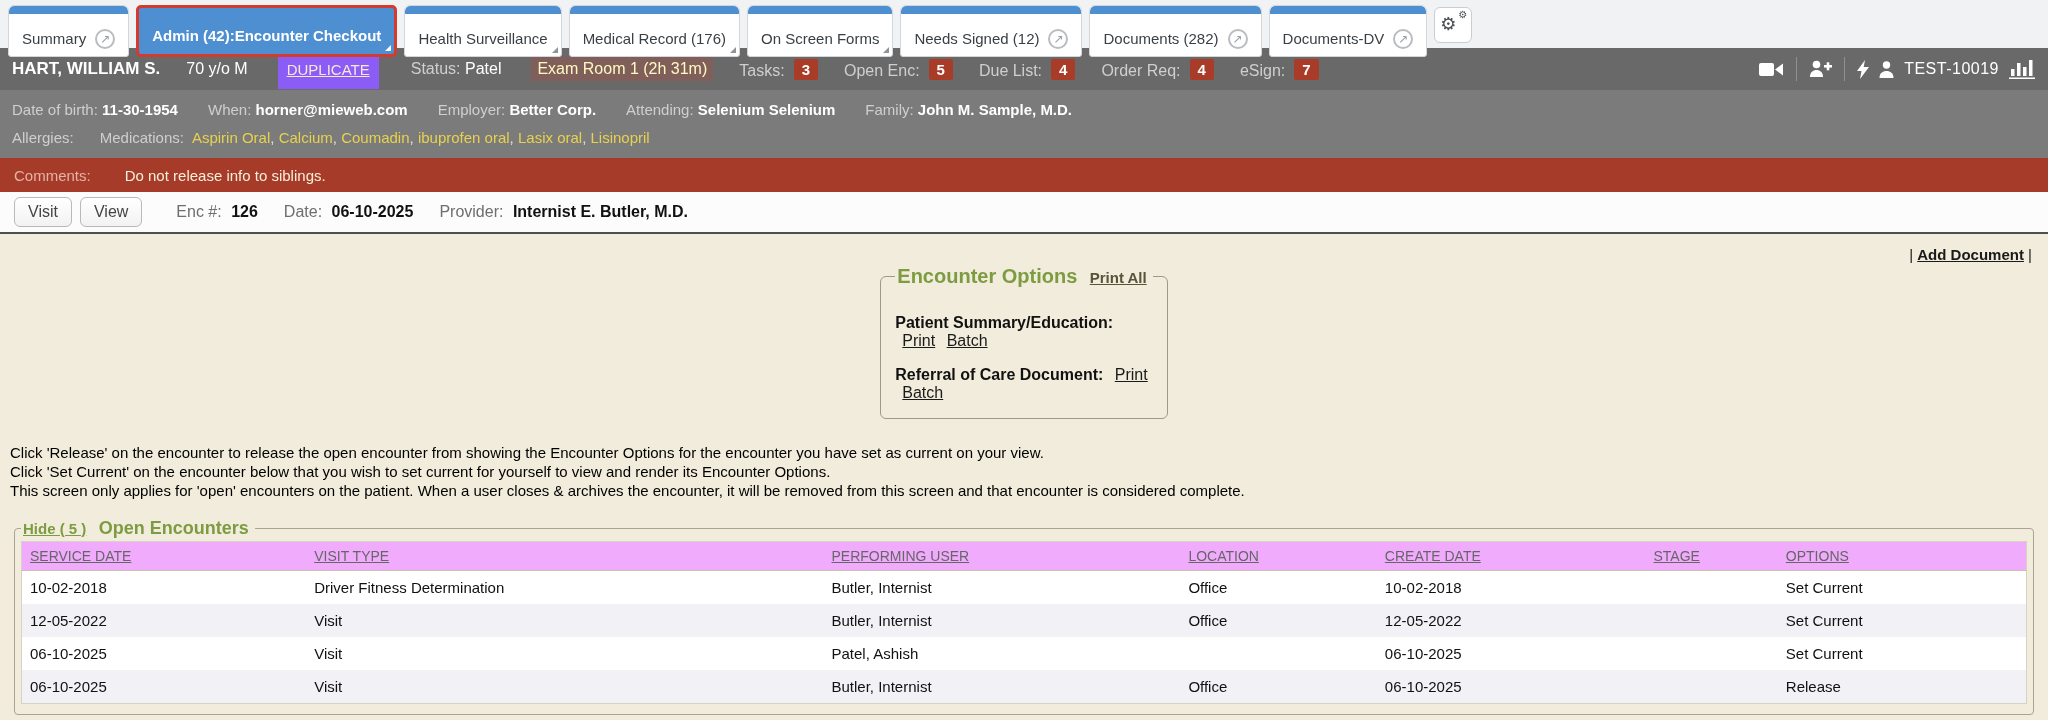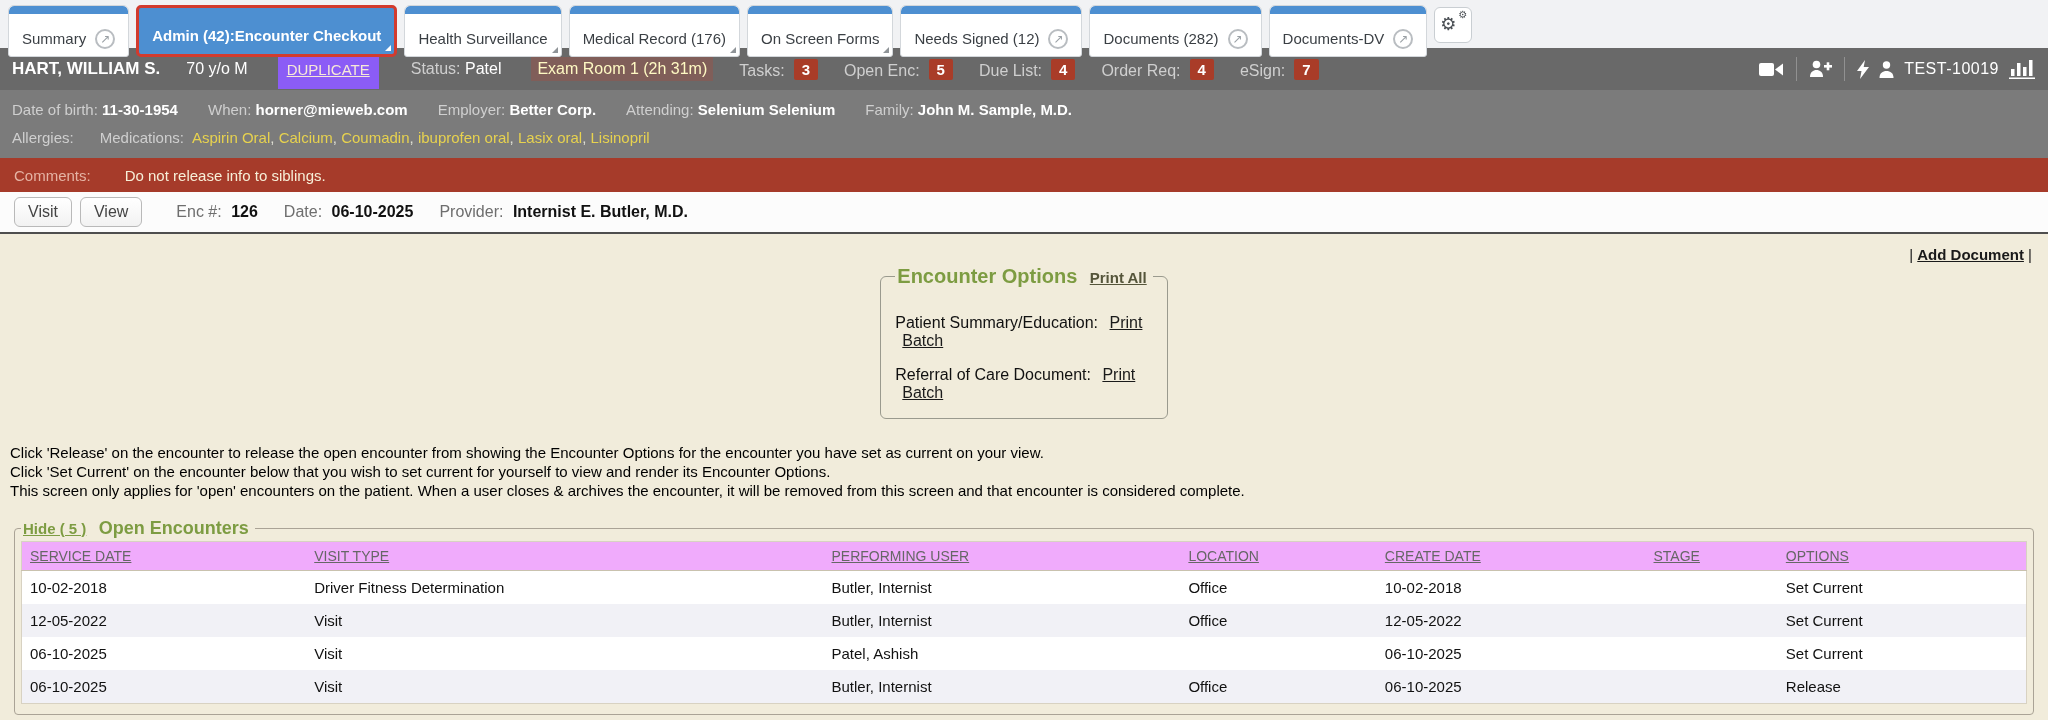--- a/index.html
+++ b/index.html
@@ -110,21 +110,21 @@
   .pipe { font-weight: normal; }
 
   fieldset.opts {
     width: 260px; margin: 2px auto 0; border: 1px solid #9a9a8e; border-radius: 6px;
     padding: 10px 14px 16px; min-height: 118px;
   }
   fieldset.opts legend { padding: 0 6px 0 2px; white-space: nowrap; }
   .opts-title { color: #7d9c42; font-weight: bold; font-size: 20px; }
   .printall { font-size: 15px; font-weight: bold; color: #55553a; text-decoration: underline; margin-left: 8px; cursor: pointer; }
   .optrow { margin-top: 16px; font-size: 16px; color: #111; }
-  .optrow b { font-weight: normal; }
+  .optrow b { font-weight: bold; }
   .optrow a { color: #1a1a1a; text-decoration: underline; margin-left: 7px; cursor: pointer; }
 
   .instructions { margin: 24px 0 0 10px; font-size: 15px; line-height: 19px; color: #000; }
 
   fieldset.openenc {
     margin: 18px 14px 0; border: 1px solid #aaa396; border-radius: 4px;
     padding: 2px 6px 10px;
   }
   fieldset.openenc legend { padding: 0 6px 0 2px; white-space: nowrap; }
   .hide-link { color: #7d9c42; font-weight: bold; font-size: 15px; text-decoration: underline; cursor: pointer; }

